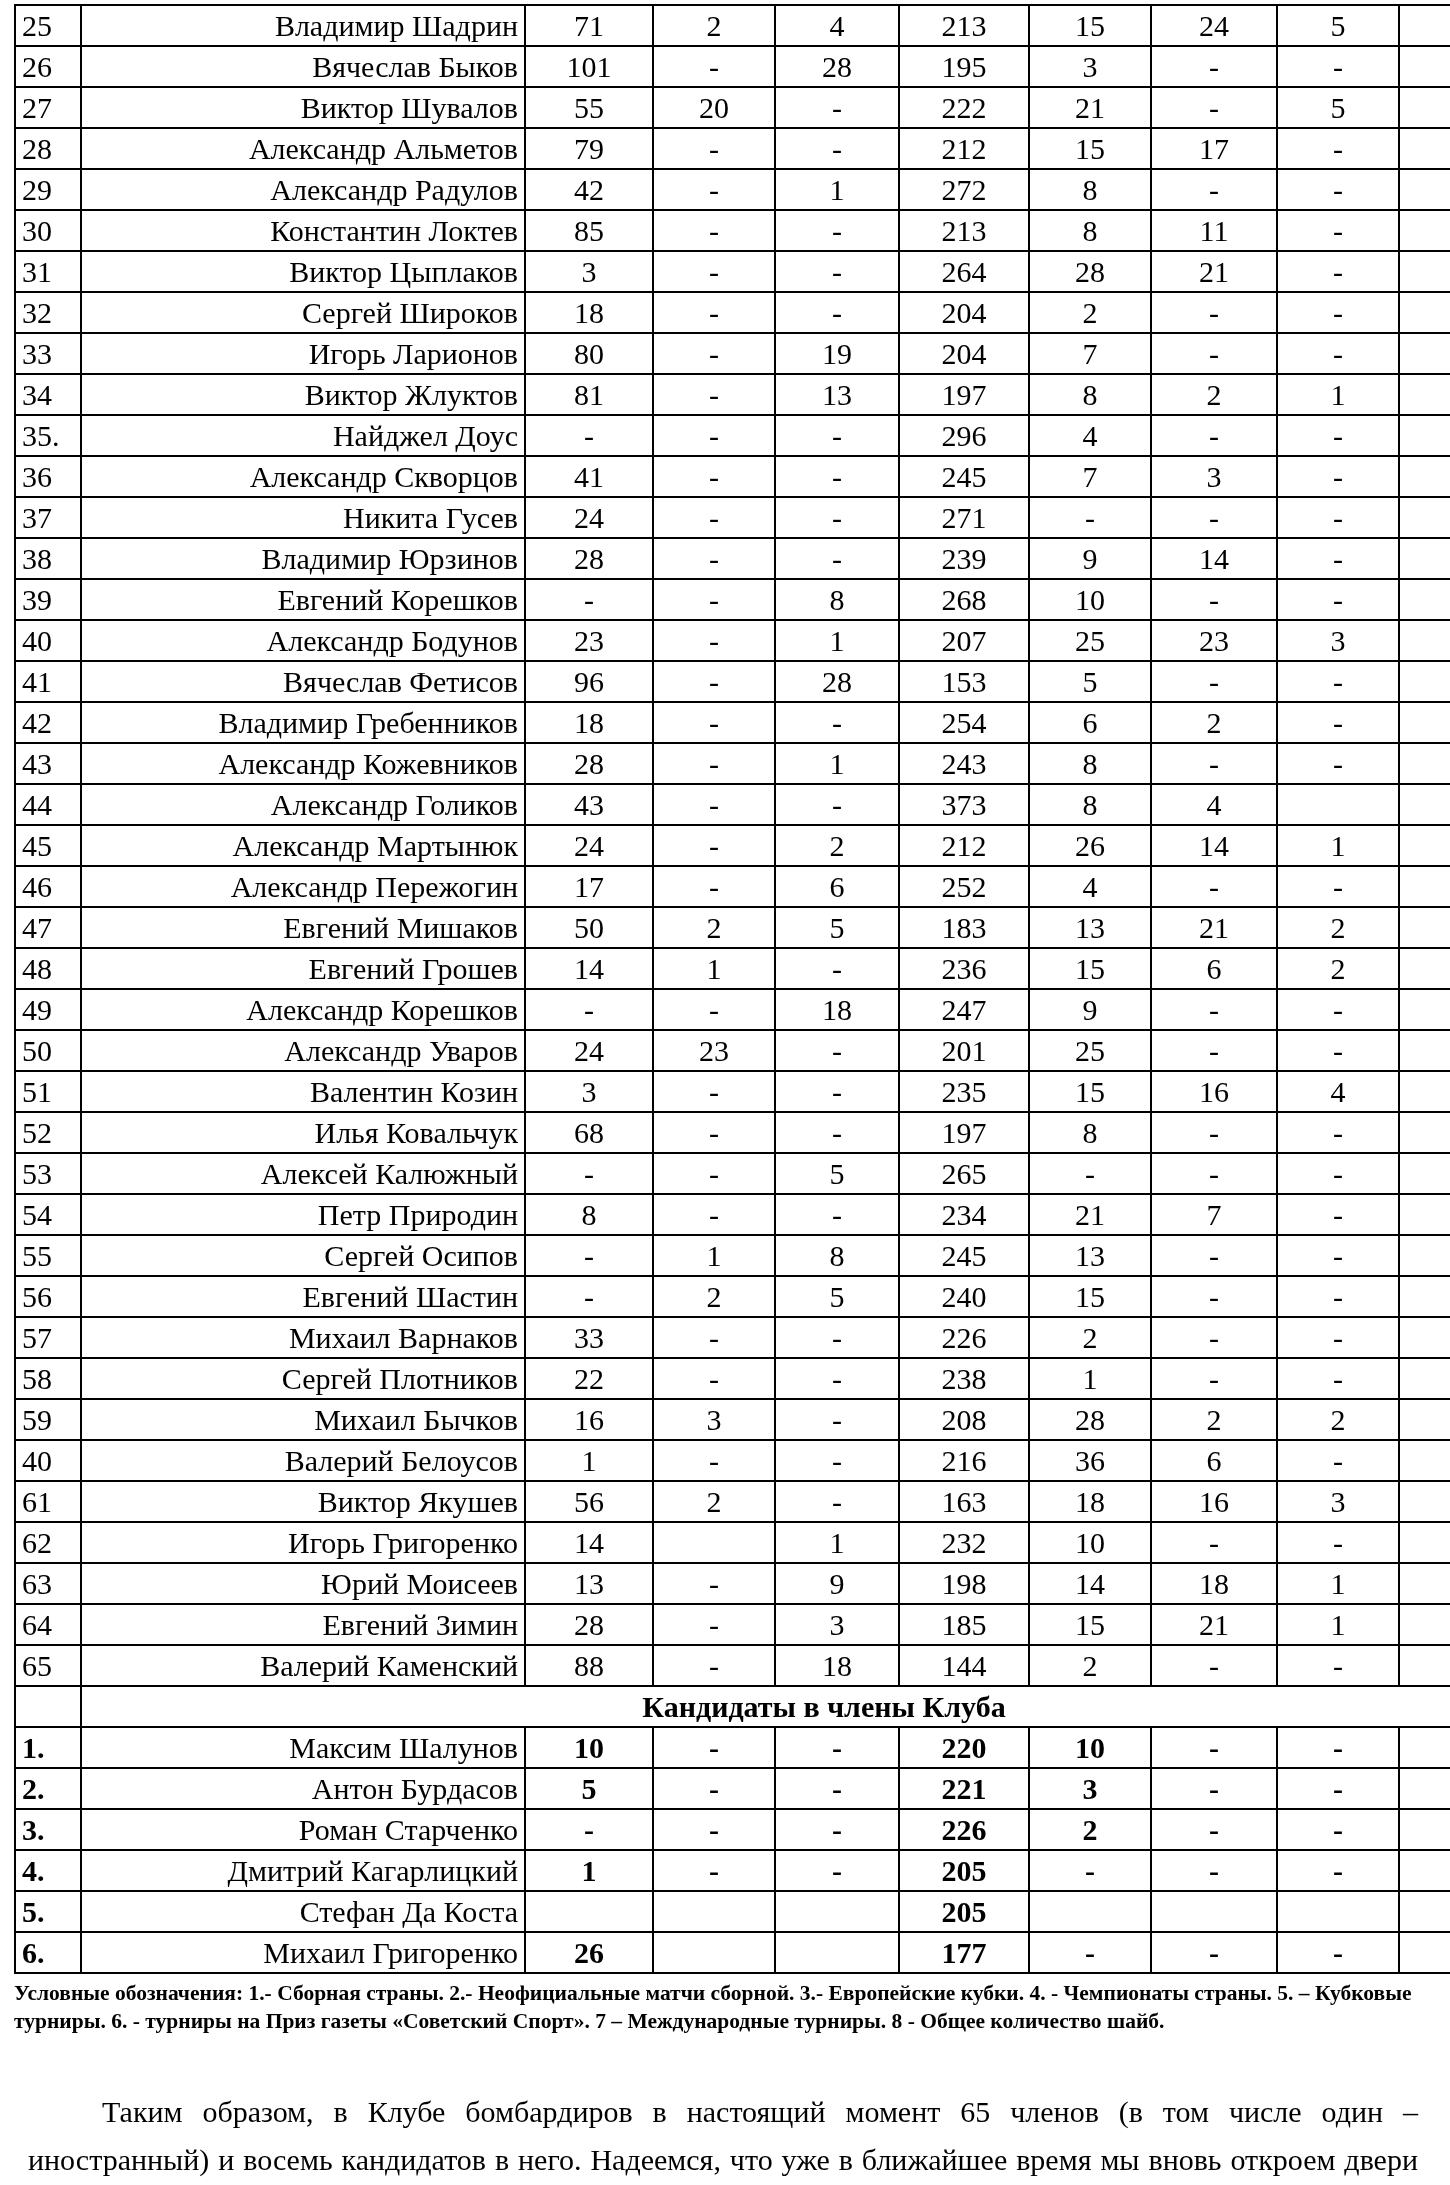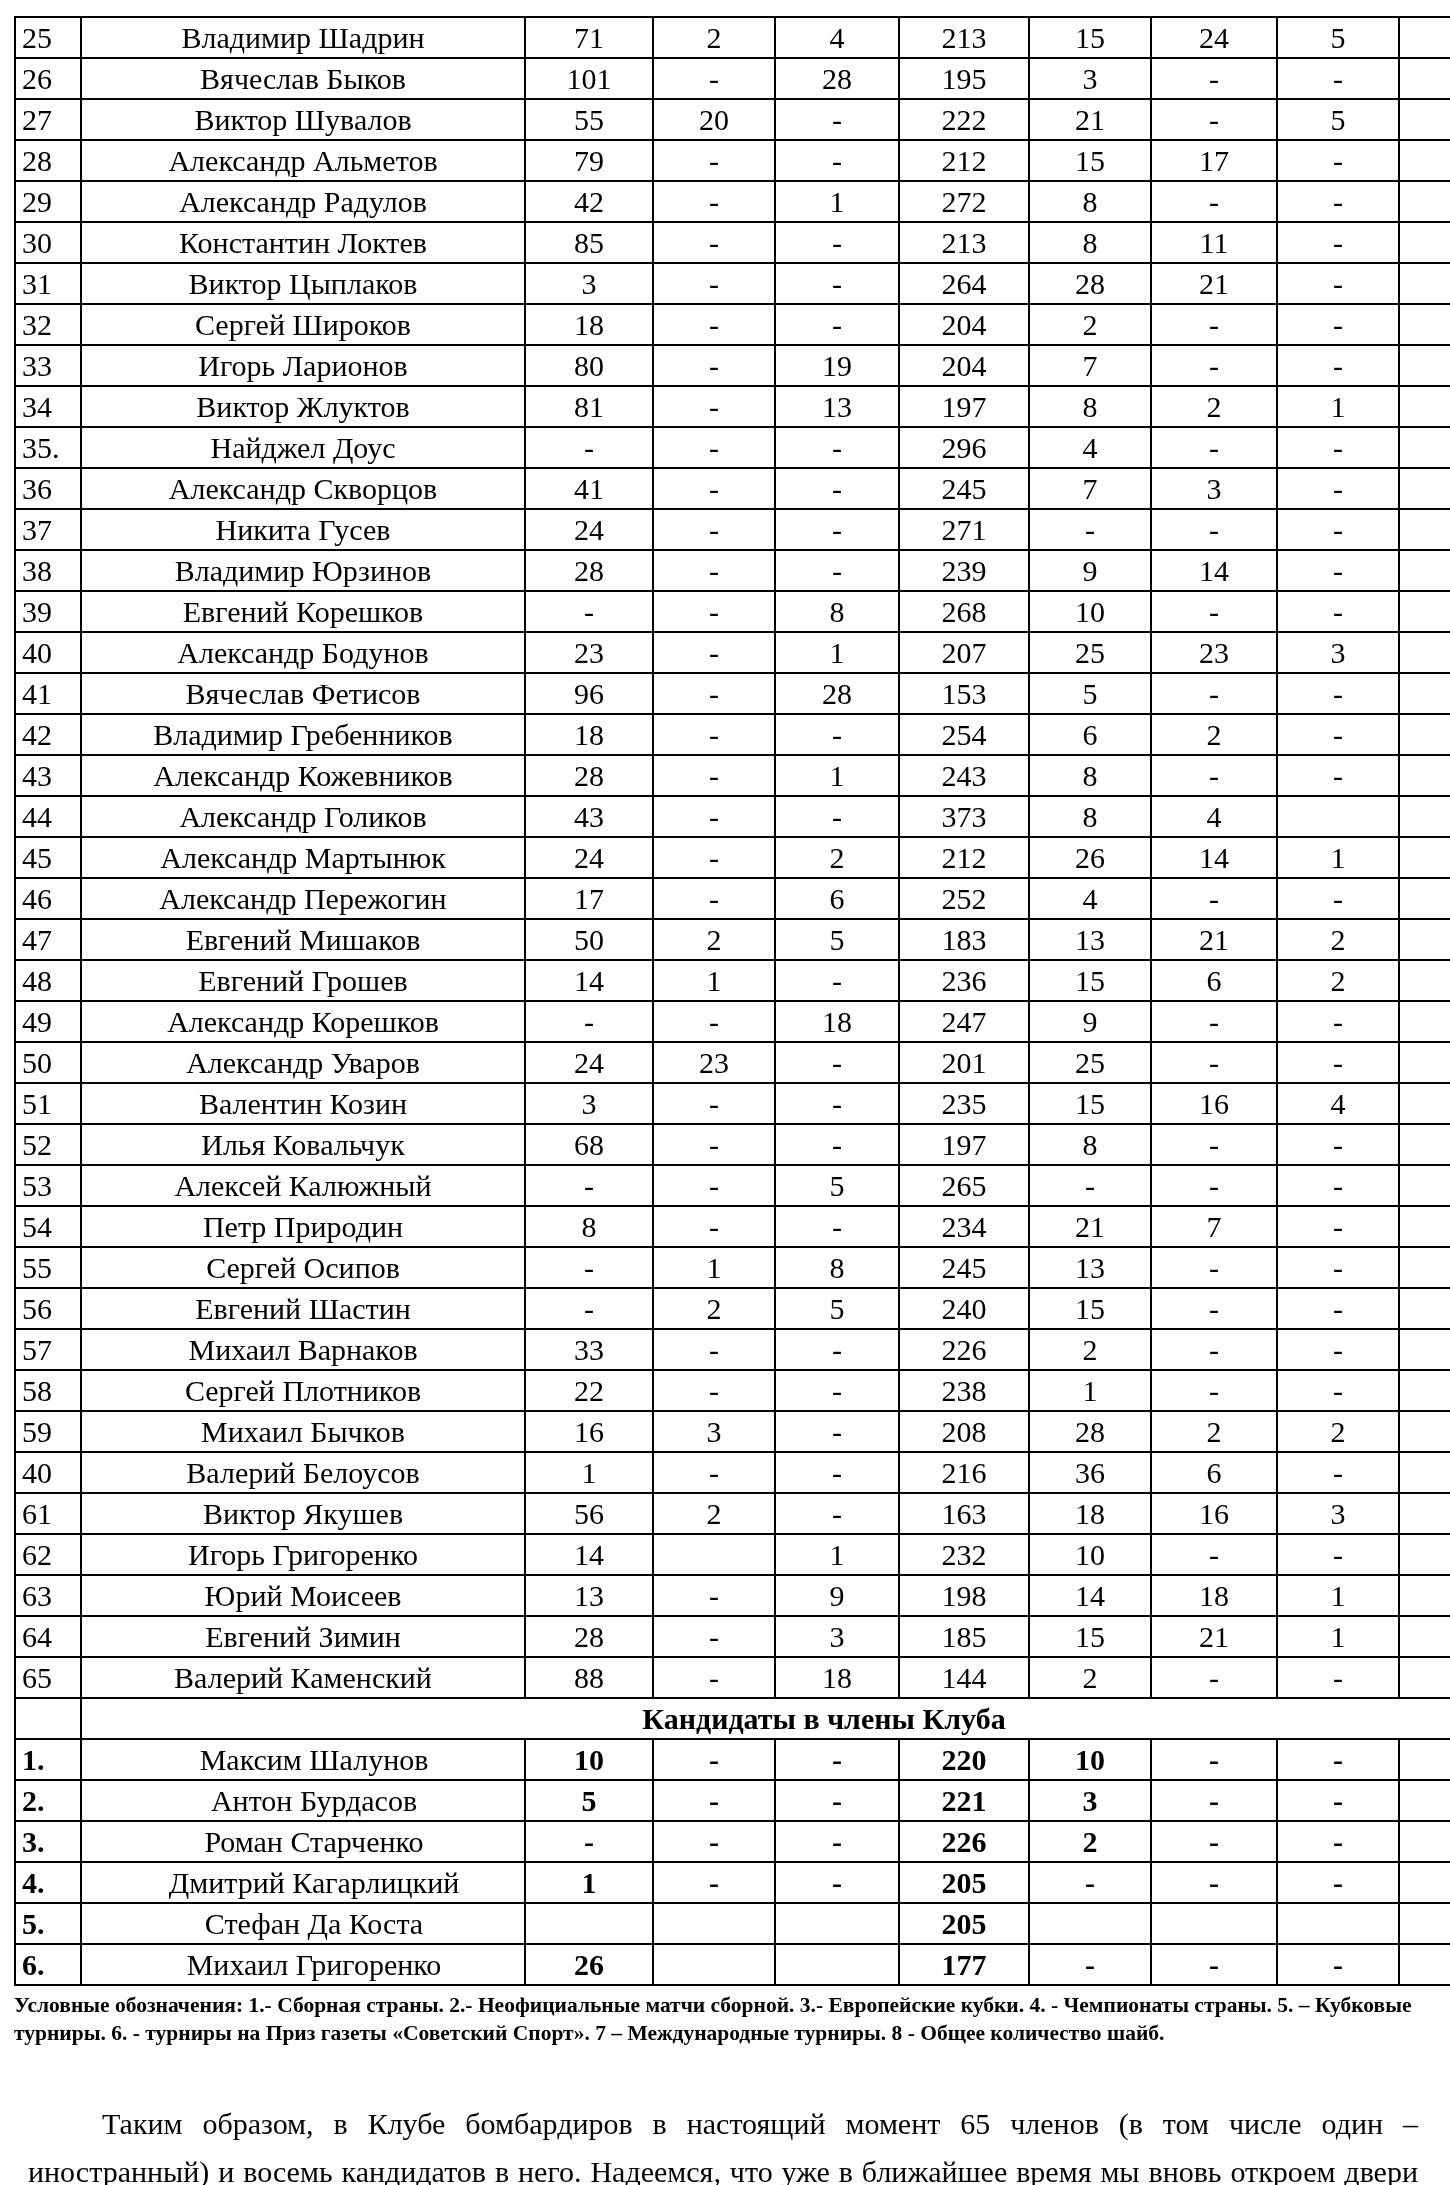--- a/index.html
+++ b/index.html
@@ -12,21 +12,21 @@
     height: 2185px;
     font-family: "Liberation Serif", "DejaVu Serif", serif;
     color: #000000;
     overflow: hidden;
   }
   .page {
     position: relative;
     width: 1450px;
     height: 2185px;
     box-sizing: border-box;
-    padding: 16px 18px 0 10px;
+    padding: 4px 18px 0 10px;
   }
 
   table.scorers {
     border-collapse: collapse;
     width: 1412px;
     margin: 0 0 0 4px;
     table-layout: fixed;
   }
   table.scorers td {
     border: 2px solid #000000;
@@ -38,21 +38,21 @@
     white-space: nowrap;
     overflow: hidden;
   }
   td.c-rank {
     width: 52px;
     text-align: left;
     padding-left: 7px;
   }
   td.c-name {
     width: 430px;
-    text-align: center;
+    text-align: right;
     padding-left: 10px;
   }
   td.c-num {
     text-align: center;
   }
   .w1 { width: 114px; }
   .w2 { width: 108px; }
   .w3 { width: 110px; }
   .w4 { width: 116px; }
   .w5 { width: 108px; }

